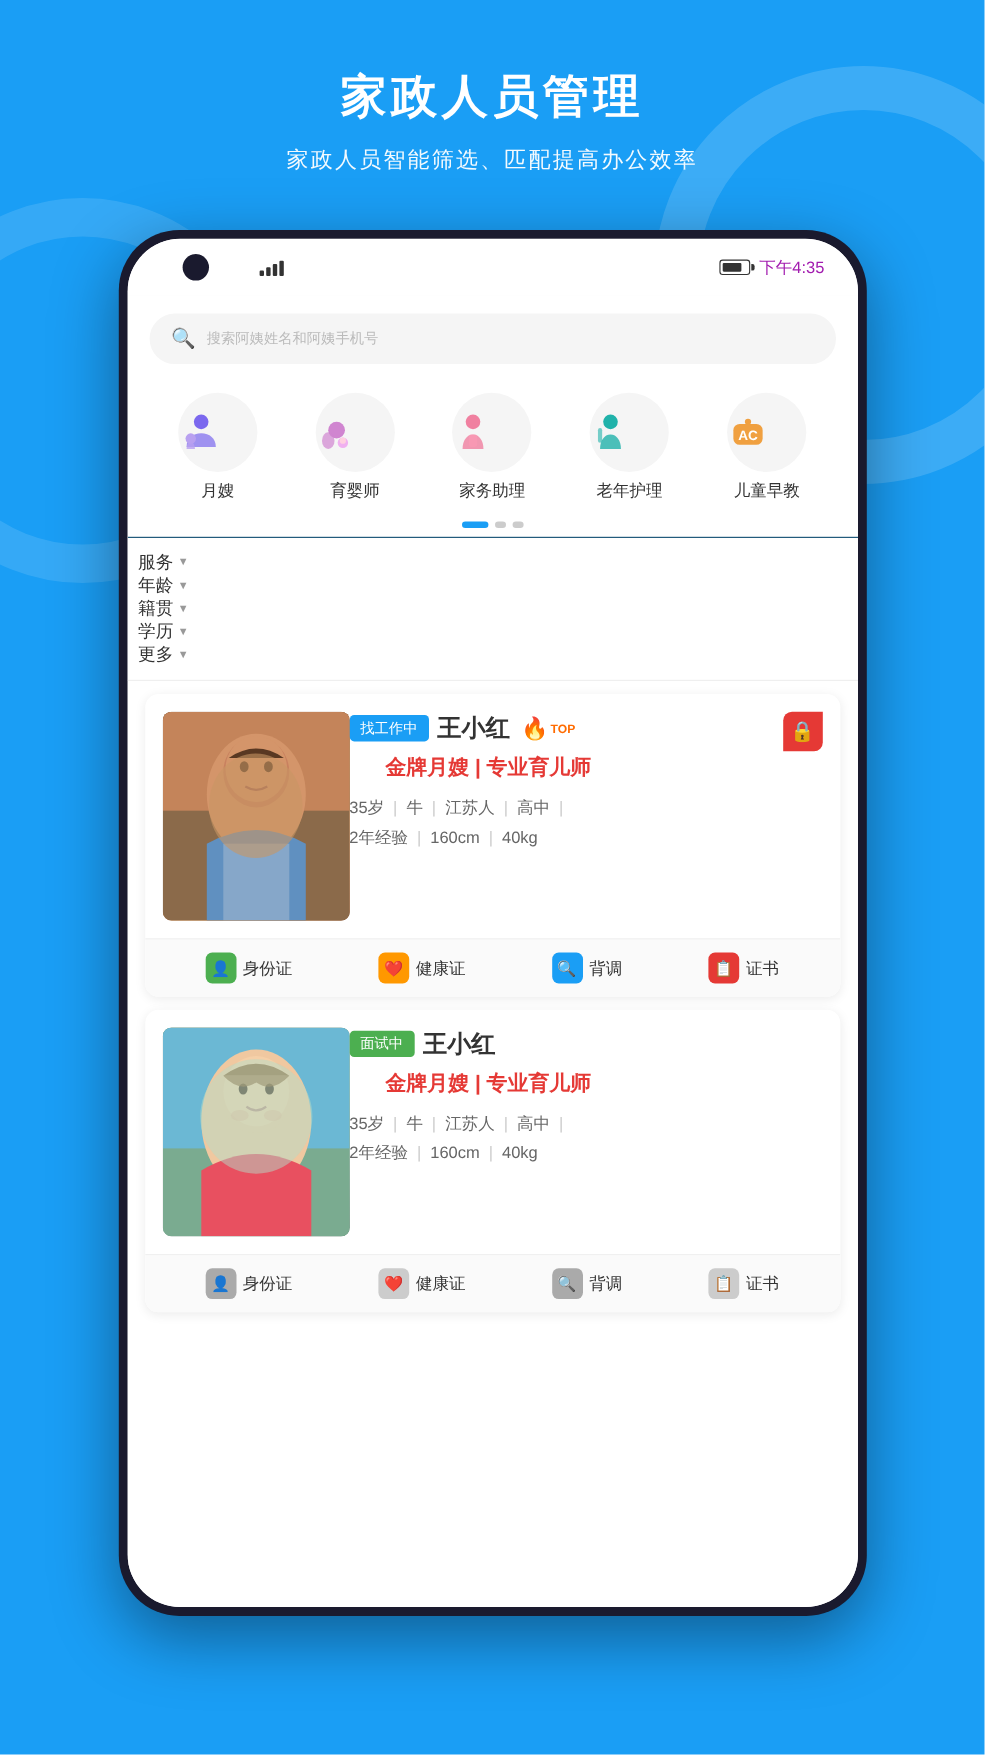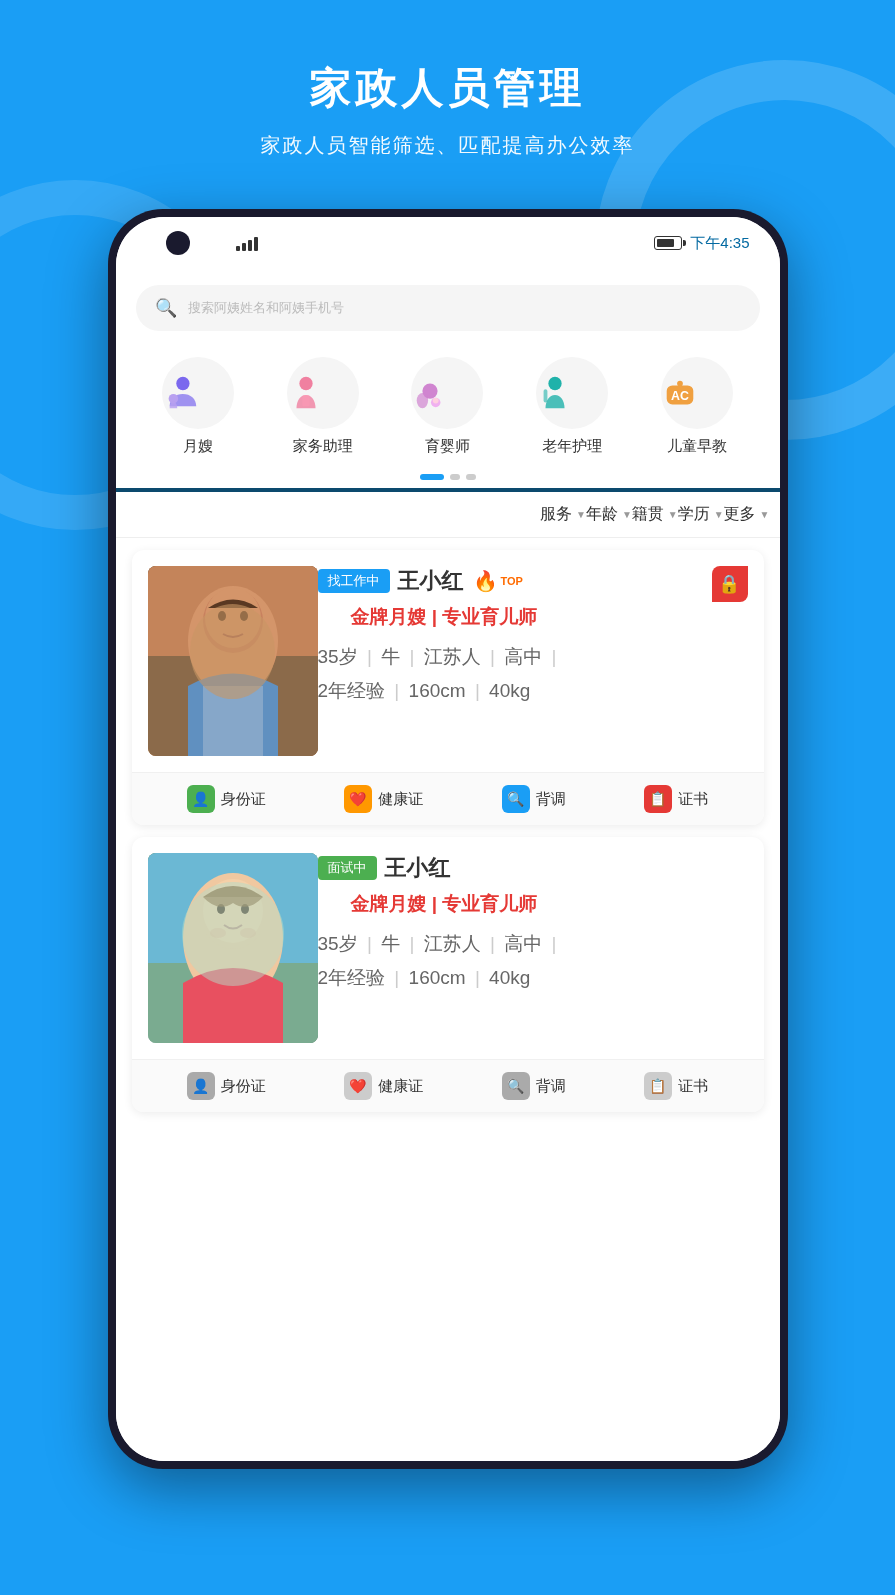--- a/index.html
+++ b/index.html
@@ -112,21 +112,21 @@
     .signal-bar {
       width: 4px;
       background: #333;
       border-radius: 1px;
     }
     .status-right {
       display: flex;
       align-items: center;
       gap: 8px;
       font-size: 14px;
-      color: #0369a1;
+      color: #a21caf;
     }
     .battery {
       display: flex;
       align-items: center;
       gap: 3px;
     }
     .battery-icon {
       width: 28px;
       height: 14px;
       border: 1.5px solid #333;
@@ -251,25 +251,26 @@
       background: #ccc;
     }
     .dot.active {
       width: 24px;
       background: #1a9ef5;
     }
 
     
     .filter-bar {
       display: flex;
-      justify-content: flex-end;
+      justify-content: center;
       padding: 12px 10px;
-      border-top: 4px solid #0c4a6e;
+      border-top: 1px solid #0c4a6e;
       border-bottom: 1px solid #eee;
       background: white;
+      flex-direction: column;
     }
     .filter-item {
       display: flex;
       align-items: center;
       gap: 4px;
       font-size: 16px;
       color: #333;
     }
     .filter-arrow {
       font-size: 10px;
@@ -388,21 +389,21 @@
       font-size: 18px;
     }
     .card-title {
       font-size: 19px;
       color: #e53935;
       font-weight: 600;
       margin-bottom: 10px;
       margin-left: 33px;
     }
     .card-details {
-      font-size: 19px;
+      font-size: 15px;
       color: #666;
       line-height: 1.8;
     }
     .detail-separator {
       color: #ccc;
       margin: 0 4px;
     }
 
     
     .credentials {
@@ -494,37 +495,37 @@
                 <path d="M8 34c0-8 6-13 14-13s14 5 14 13" fill="#7b68ee" opacity="0.7"></path>
                 <circle cx="12" cy="26" r="5" fill="#b8a0f0"></circle>
                 <path d="M8 36c0-4 2-7 4-7s4 3 4 7" fill="#b8a0f0" opacity="0.8"></path>
               </svg>
             </div>
             <div class="category-label">月嫂</div>
           </div>
           <div class="category-item">
             <div class="category-icon-wrap">
               <svg class="svg-icon" viewBox="0 0 40 40" fill="none" xmlns="http://www.w3.org/2000/svg">
-                <circle cx="20" cy="10" r="7" fill="#f080a0"></circle>
-                <path d="M10 36c0-8 4-14 10-14s10 6 10 14" fill="#f080a0" opacity="0.8"></path>
-                <rect x="16" y="22" width="8" height="12" rx="2" fill="#ff9ab5" opacity="0.5"></rect>
-              </svg>
-            </div>
-            <div class="category-label">家务助理</div>
-          </div>
-          <div class="category-item">
-            <div class="category-icon-wrap">
-              <svg class="svg-icon" viewBox="0 0 40 40" fill="none" xmlns="http://www.w3.org/2000/svg">
                 <circle cx="20" cy="18" r="8" fill="#d085d0"></circle>
                 <ellipse cx="12" cy="28" rx="6" ry="8" fill="#d085d0" opacity="0.7"></ellipse>
                 <circle cx="26" cy="30" r="5" fill="#f0b0f0"></circle>
                 <circle cx="26" cy="28" r="3" fill="#ffd0e0"></circle>
               </svg>
             </div>
             <div class="category-label">育婴师</div>
+          </div>
+          <div class="category-item">
+            <div class="category-icon-wrap">
+              <svg class="svg-icon" viewBox="0 0 40 40" fill="none" xmlns="http://www.w3.org/2000/svg">
+                <circle cx="20" cy="10" r="7" fill="#f080a0"></circle>
+                <path d="M10 36c0-8 4-14 10-14s10 6 10 14" fill="#f080a0" opacity="0.8"></path>
+                <rect x="16" y="22" width="8" height="12" rx="2" fill="#ff9ab5" opacity="0.5"></rect>
+              </svg>
+            </div>
+            <div class="category-label">家务助理</div>
           </div>
           <div class="category-item">
             <div class="category-icon-wrap">
               <svg class="svg-icon" viewBox="0 0 40 40" fill="none" xmlns="http://www.w3.org/2000/svg">
                 <circle cx="20" cy="10" r="7" fill="#20b2aa"></circle>
                 <path d="M10 36c0-8 4-14 10-14s10 6 10 14" fill="#20b2aa" opacity="0.8"></path>
                 <rect x="8" y="16" width="4" height="14" rx="2" fill="#20b2aa" opacity="0.6"></rect>
               </svg>
             </div>
             <div class="category-label">老年护理</div>

